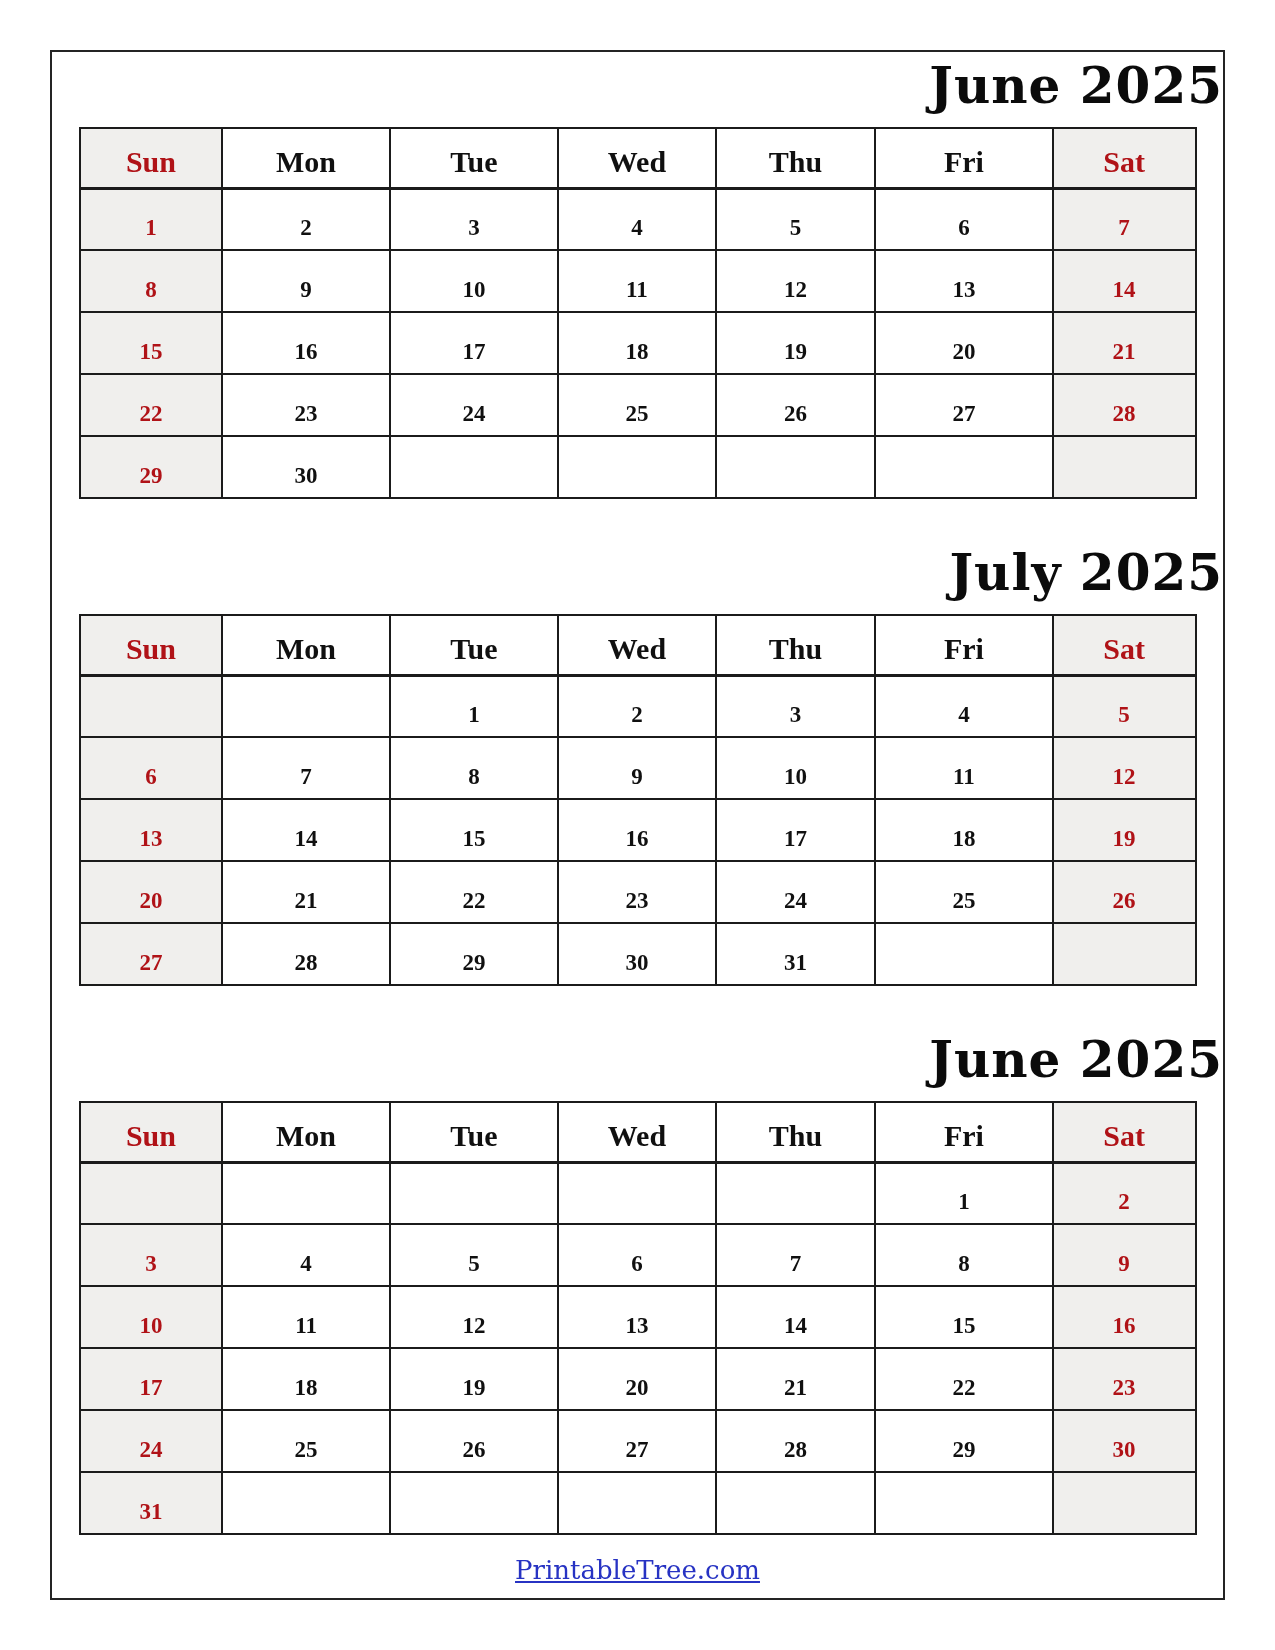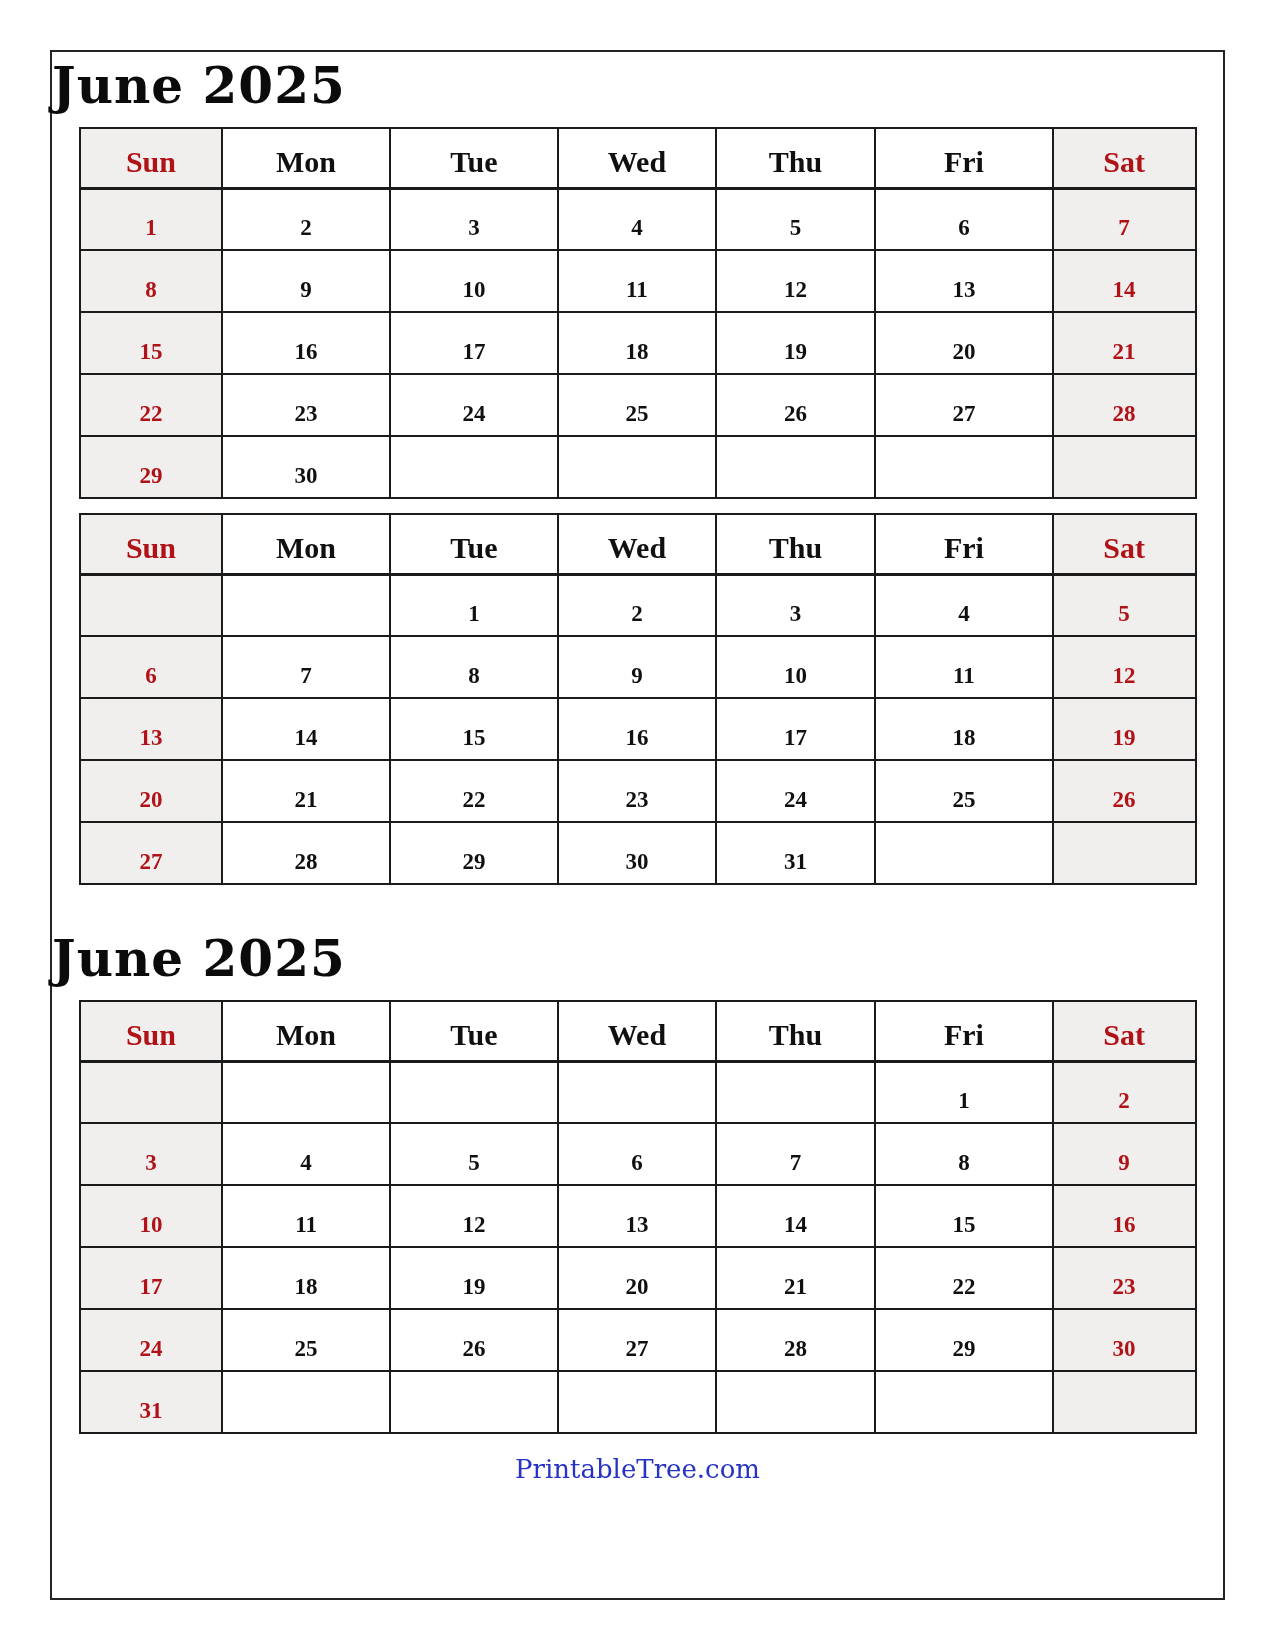--- a/index.html
+++ b/index.html
@@ -22,21 +22,21 @@
     border:2px solid #242424;
     box-sizing:border-box;
   }
   .month-title{
     font-family:"DejaVu Serif", serif;
     font-weight:bold;
     font-size:50px;
     line-height:1.1;
     letter-spacing:1px;
     color:#0b0b0b;
-    text-align:left;
+    text-align:right;
     margin:46px 0 0 0;
   }
   .month:first-child .month-title{margin-top:6px;}
   .month-table{
     width:1118px;
     margin:14px auto 0 auto;
     border-collapse:collapse;
     table-layout:fixed;
   }
   .month-table th,.month-table td{
@@ -62,20 +62,21 @@
     color:var(--accent-red) !important;
   }
   .footer{
     text-align:center;
     margin-top:20px;
   }
   .footer-link{
     font-family:"DejaVu Serif", serif;
     font-size:26px;
     color:var(--link-blue);
+    text-decoration:underline;
     cursor:pointer;
   }
   col.c0{width:12.8%}
   col.c1{width:15.0%}
   col.c2{width:15.1%}
   col.c3{width:14.1%}
   col.c4{width:14.3%}
   col.c5{width:15.9%}
   col.c6{width:12.8%}
 </style>
@@ -151,20 +152,21 @@
               <td></td>
               <td></td>
               <td></td>
               <td class="weekend"></td>
             </tr>
           </tbody>
     </table>
   </section>
 
   <section class="month">
+    <h2 class="month-title">July 2025</h2>
     <table class="month-table">
       <colgroup>
             <col class="c0">
             <col class="c1">
             <col class="c2">
             <col class="c3">
             <col class="c4">
             <col class="c5">
             <col class="c6">
           </colgroup>

